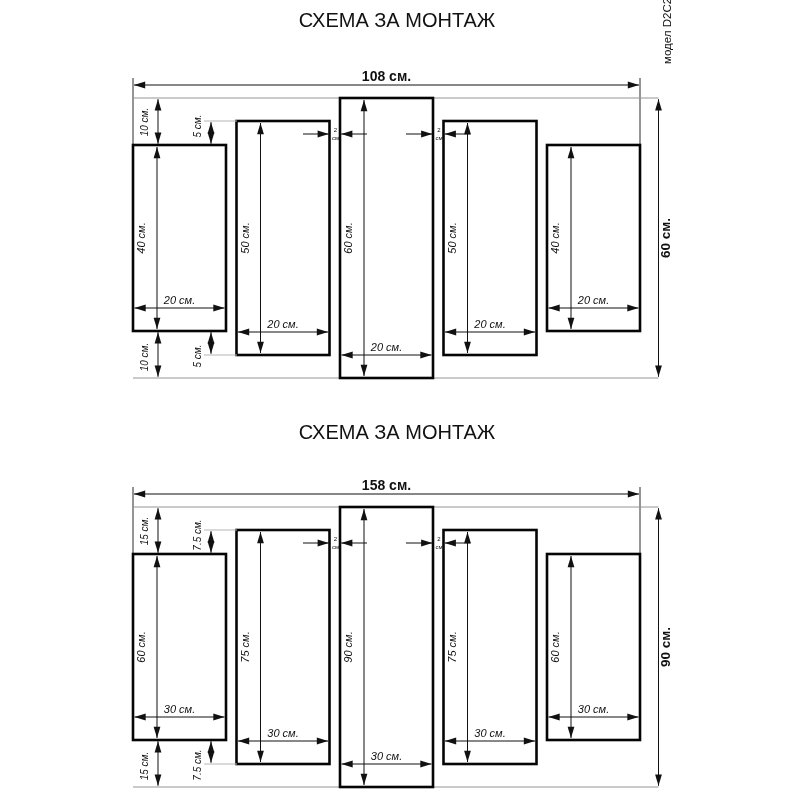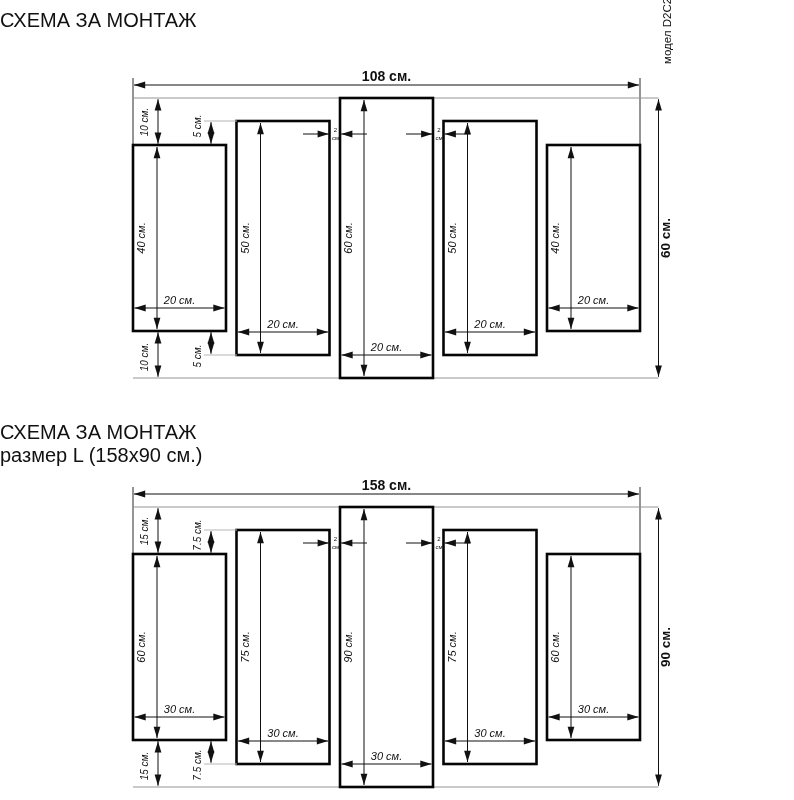--- a/index.html
+++ b/index.html
@@ -1,18 +1,18 @@
 <!DOCTYPE html>
 <html><head>
 <meta charset="utf-8">
 <style>
   html,body{margin:0;padding:0;background:#fff;}
   .screen{position:relative;width:794px;height:800px;background:#ffffff;overflow:hidden;
           font-family:"Liberation Sans",sans-serif;color:#111;}
-  .title-block{position:absolute;left:0;width:794px;
+  .title-block{position:absolute;left:0;width:794px;text-align:center;
                font-size:20px;line-height:23px;color:#111;}
   .model-label{position:absolute;left:661px;top:64px;transform:rotate(-90deg);
                transform-origin:0 0;font-size:11.5px;white-space:nowrap;color:#111;}
   svg.diagram{position:absolute;left:0;}
   text{fill:#111;}
   .lbl{font:italic 11px "Liberation Sans",sans-serif;}
   .lbl-sm{font:italic 10px "Liberation Sans",sans-serif;}
   .lbl-tiny{font:6px "Liberation Sans",sans-serif;}
   .lbl-big{font:bold 14px "Liberation Sans",sans-serif;}
   .lbl-totalh{font:bold 13.5px "Liberation Sans",sans-serif;}
@@ -21,21 +21,20 @@
 <body>
 
 <div class="screen" id="screen">
 
   <div class="title-block" style="top:9px">
     <div>СХЕМА ЗА МОНТАЖ</div>
   </div>
 
   <div class="title-block" style="top:421px">
     <div>СХЕМА ЗА МОНТАЖ</div>
-    <div>размер L (158x90 см.)</div>
   </div>
 
   <div class="model-label">модел D2C2B</div>
 <svg width="794" height="330" viewBox="0 0 794 330" class="diagram" style="top:70px">
       <defs>
         <marker id="ah0" markerWidth="13" markerHeight="9" refX="12" refY="4.5" orient="auto-start-reverse" markerUnits="userSpaceOnUse">
           <path d="M0.8,1.1 L12,4.5 L0.8,7.9 Z" fill="#111"></path>
         </marker>
       </defs>
       <line x1="133" y1="8" x2="133" y2="75" stroke="#2a2a2a" stroke-width="1"></line>

